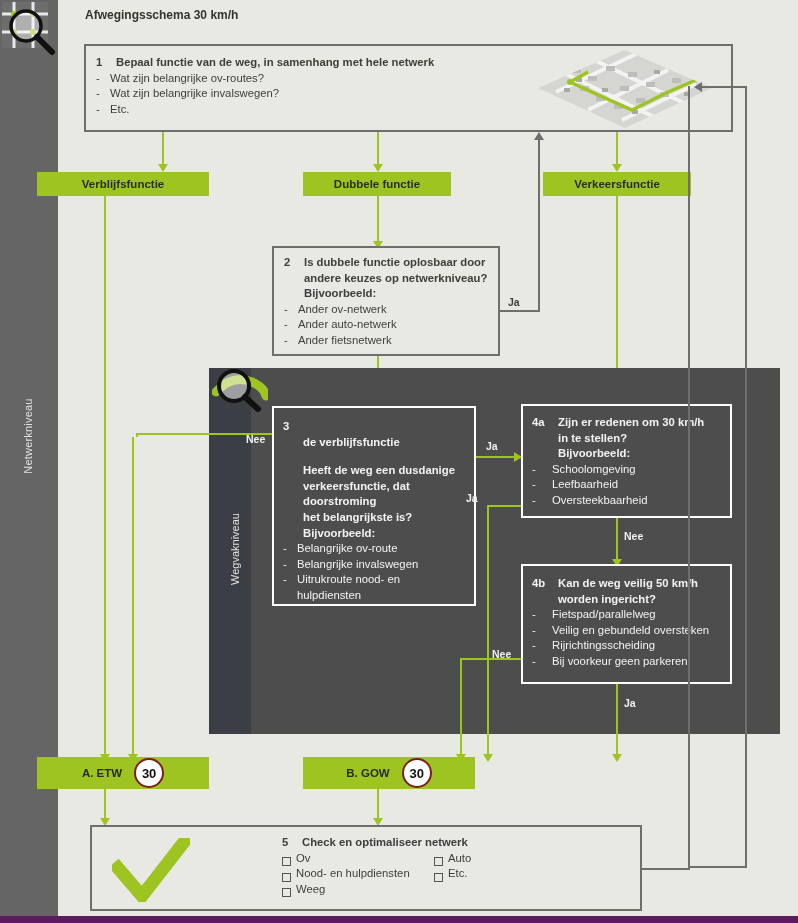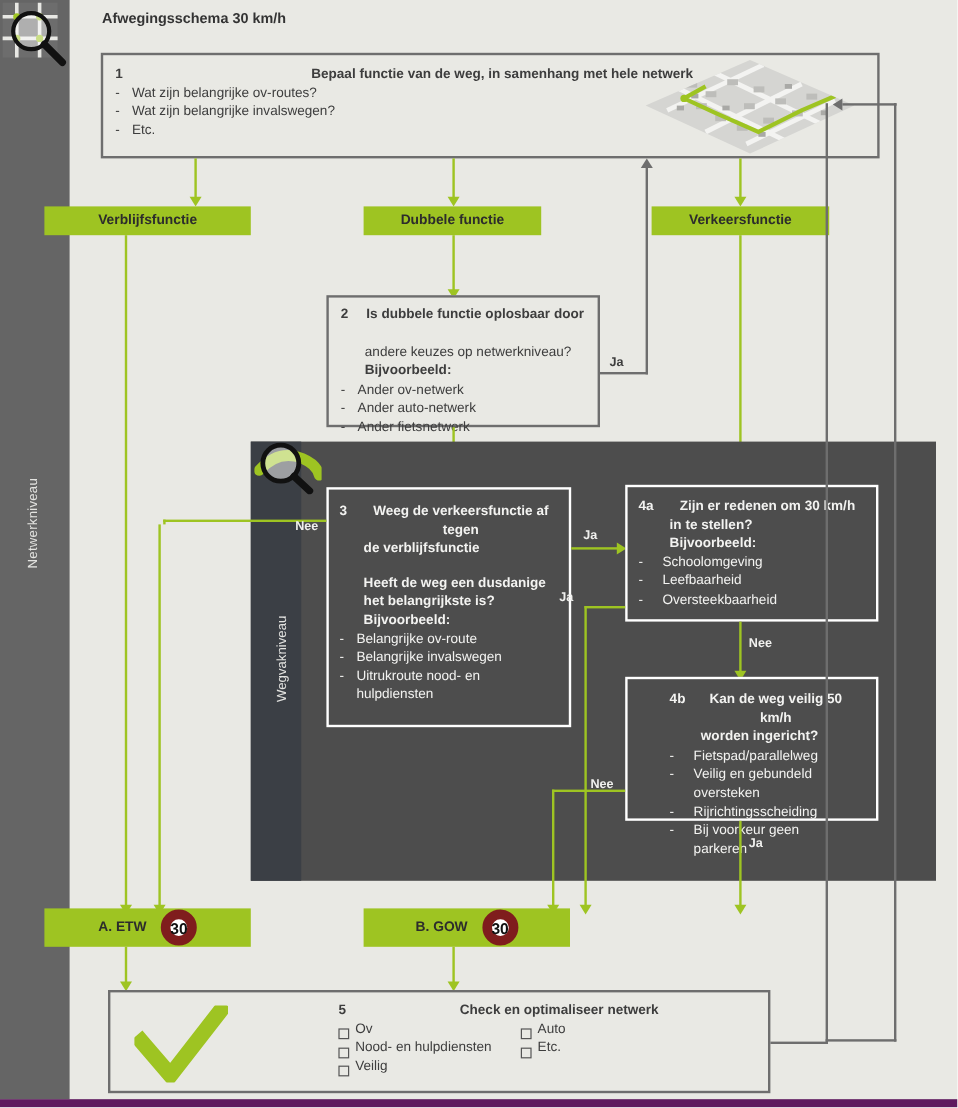--- a/index.html
+++ b/index.html
@@ -75,21 +75,21 @@
   }
   .box-body {
     padding: 9px 10px 8px 10px;
     font-size: 11.3px;
     line-height: 15.6px;
     color: #3d3d3d;
   }
   .box.dark .box-body { color: #f3f3f1; }
   .hdr { font-weight: bold; display: flex; }
   .hdr .num { width: 20px; flex: none; font-weight: bold; }
-  .hdr .txt { flex: 1; text-align: center; }
+  .hdr .txt { flex: 1; }
   .bul { display: flex; }
   .bul .dash { width: 14px; flex: none; }
   .bul .txt { flex: 1; }
   .blank { height: 13px; }
 
   
   .greenbox {
     position: absolute;
     background: #9ec422;
     display: flex;
@@ -107,21 +107,21 @@
     justify-content: center;
     gap: 12px;
     font-size: 11.5px;
     font-weight: bold;
     color: #2c2c2c;
   }
   .sign {
     width: 30px; height: 30px;
     border-radius: 50%;
     background: #ffffff;
-    border: 8px solid #7f1d1d;
+    border: 2px solid #7f1d1d;
     display: flex; align-items: center; justify-content: center;
     font-size: 13px; font-weight: bold; color: #111;
     flex: none;
   }
 
   
   .ln { position: absolute; background: #9ec422; }
   .ln.gray { background: #6e6e6e; }
   .vl { width: 2px; }
   .hl { height: 2px; }
@@ -304,21 +304,21 @@
 
   <div class="ln vl" style="left:616px; top:196px; height:198px;"></div>
   <div class="arw arw-down" style="left:612px; top:391px;"></div>
 
   <div class="box" style="left:272px; top:246px; width:228px; height:110px;">
     <div class="box-body" style="padding-top:7px;">
       <div class="hdr">
         <span class="num">2</span>
         <span class="txt">Is dubbele functie oplosbaar door</span>
       </div>
-      <div style="padding-left:20px; font-weight:normal;margin-top:16px;">andere keuzes op netwerkniveau?</div>
+      <div style="padding-left:20px; font-weight:bold;">andere keuzes op netwerkniveau?</div>
       <div style="padding-left:20px; font-weight:bold;">Bijvoorbeeld:</div>
       <div class="bul">
           <span class="dash">-</span>
           <span class="txt">Ander ov-netwerk</span>
         </div>
       <div class="bul">
           <span class="dash">-</span>
           <span class="txt">Ander auto-netwerk</span>
         </div>
       <div class="bul">
@@ -346,25 +346,25 @@
       <path d="M4 26 Q20 8 40 16 Q52 21 54 30" fill="none" stroke="#9ec422" stroke-width="9" stroke-linecap="round"></path>
       <circle cx="22" cy="20" r="15" fill="#ffffff" fill-opacity="0.5" stroke="#111" stroke-width="4"></circle>
       <line x1="33" y1="31" x2="46" y2="43" stroke="#111" stroke-width="6" stroke-linecap="round"></line>
     </svg>
   </div>
 
   <div class="box dark" style="left:272px; top:406px; width:204px; height:200px;">
     <div class="box-body" style="padding:11px 9px;">
       <div class="hdr">
         <span class="num">3</span>
-        <span class="txt">Weeg de verkeersfunctie af tegen</span>
       </div>
       <div style="padding-left:20px; font-weight:bold;">de verblijfsfunctie</div>
       <div class="blank"></div>
       <div style="padding-left:20px; font-weight:bold;">Heeft de weg een dusdanige</div>
+      <div style="padding-left:20px; font-weight:bold;">verkeersfunctie, dat doorstroming</div>
       <div style="padding-left:20px; font-weight:bold;">het belangrijkste is?</div>
       <div style="padding-left:20px; font-weight:bold;">Bijvoorbeeld:</div>
       <div class="bul">
           <span class="dash">-</span>
           <span class="txt">Belangrijke ov-route</span>
         </div>
       <div class="bul">
           <span class="dash">-</span>
           <span class="txt">Belangrijke invalswegen</span>
         </div>
@@ -409,21 +409,21 @@
   <div class="ln hl" style="left:487px; top:505px; width:34px;"></div>
   <div class="ln vl" style="left:487px; top:505px; height:253px;"></div>
   <div class="arw arw-down" style="left:483px; top:754px;"></div>
   <div class="edgelbl light" style="left:466px; top:492px;">Ja</div>
 
   <div class="ln vl" style="left:616px; top:518px; height:44px;"></div>
   <div class="arw arw-down" style="left:612px; top:559px;"></div>
   <div class="edgelbl light" style="left:624px; top:530px;">Nee</div>
 
   <div class="box dark" style="left:521px; top:564px; width:211px; height:120px;">
-    <div class="box-body" style="padding:10px 21px;margin-left:14px;">
+    <div class="box-body" style="padding:10px 9px;">
       <div class="hdr">
         <span class="num" style="width:26px;">4b</span>
         <span class="txt">Kan de weg veilig 50 km/h</span>
       </div>
       <div style="padding-left:26px; font-weight:bold;">worden ingericht?</div>
       <div class="bul">
           <span class="dash" style="width:20px;">-</span>
           <span class="txt">Fietspad/parallelweg</span>
         </div>
       <div class="bul">
@@ -478,21 +478,21 @@
           <div class="checkbox-row">
               <span class="cb"></span>
               <span>Ov</span>
             </div>
           <div class="checkbox-row">
               <span class="cb"></span>
               <span>Nood- en hulpdiensten</span>
             </div>
           <div class="checkbox-row">
               <span class="cb"></span>
-              <span>Veilig</span>
+              <span>Weeg</span>
             </div>
         </div>
         <div class="chk-col">
           <div class="checkbox-row">
               <span class="cb"></span>
               <span>Auto</span>
             </div>
           <div class="checkbox-row">
               <span class="cb"></span>
               <span>Etc.</span>

